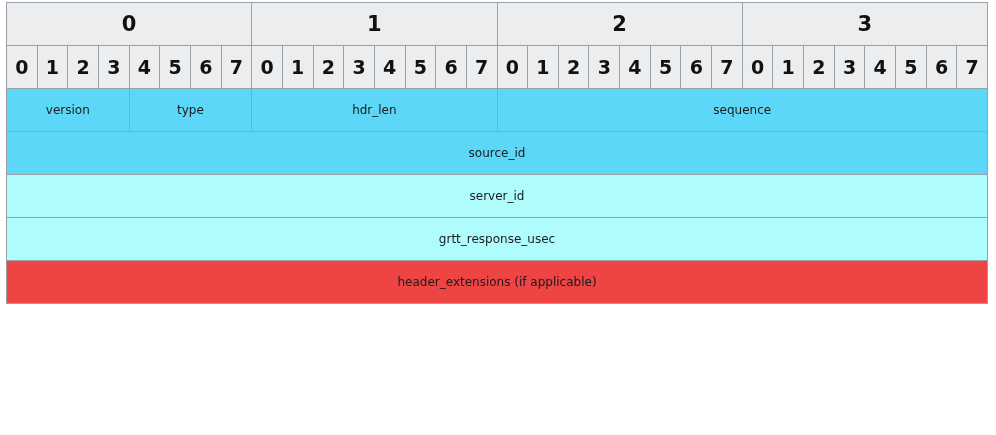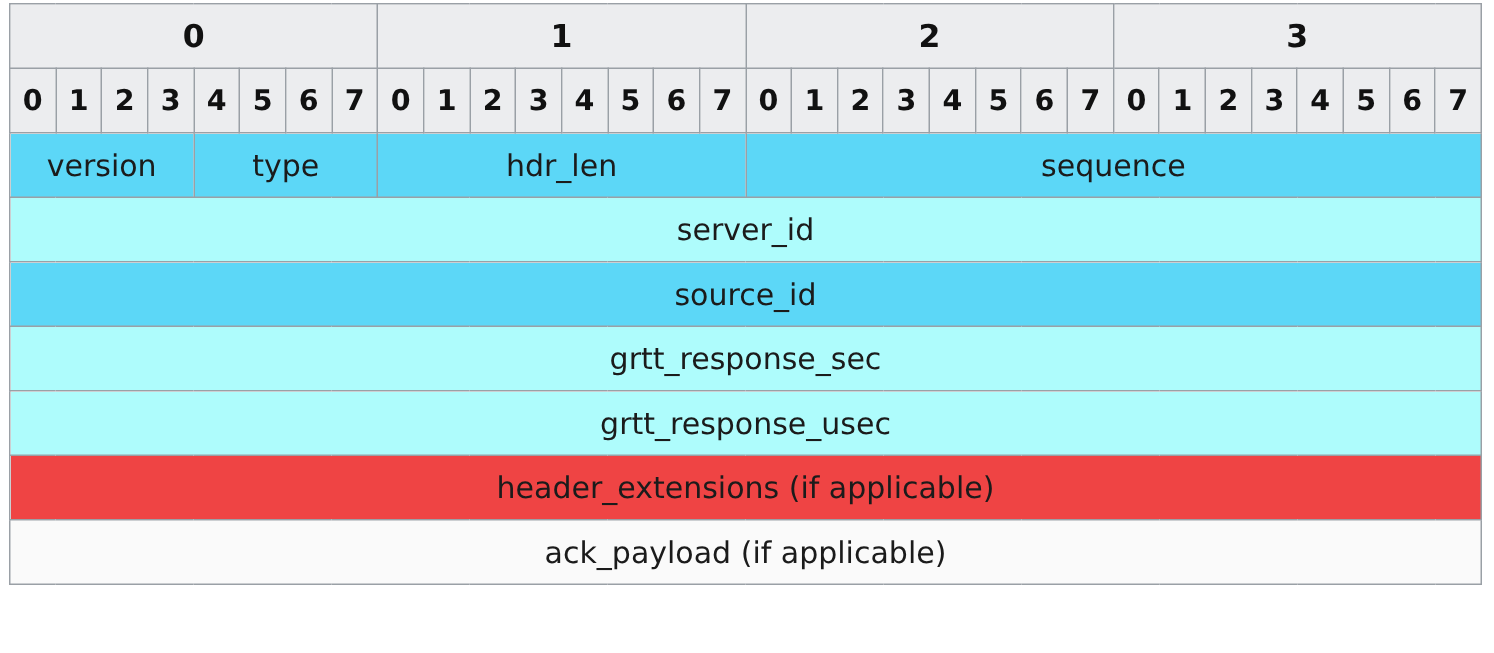--- a/index.html
+++ b/index.html
@@ -49,21 +49,21 @@
     font-size: 21px;
   }
   tr.bit-header td {
     height: 42px;
     font-size: 19px;
   }
 
   
   tr.field-row td {
     height: 42px;
-    font-size: 20px;
+    font-size: 12px;
     color: #1b1b1b;
     font-weight: normal;
   }
 
   
   .fill-cyan-dark  { background: #5cd7f7; }
   .fill-cyan-light { background: #aefcfc; }
   .fill-pink       { background: #ef4444; }
   .fill-white      { background: #fafafa; }
 </style>
@@ -147,32 +147,26 @@
           <td>6</td>
           <td>7</td>
         </tr>
     <tr class="field-row">
           <td colspan="4" class="fill-cyan-dark">version</td>
           <td colspan="4" class="fill-cyan-dark">type</td>
           <td colspan="8" class="fill-cyan-dark">hdr_len</td>
           <td colspan="16" class="fill-cyan-dark">sequence</td>
         </tr>
         <tr class="field-row">
-          <td colspan="32" class="fill-cyan-light">server_id</td>
-        </tr>
-        <tr class="field-row">
           <td colspan="32" class="fill-cyan-dark">source_id</td>
         </tr>
         <tr class="field-row">
-          <td colspan="32" class="fill-cyan-light">grtt_response_sec</td>
+          <td colspan="32" class="fill-cyan-light">server_id</td>
         </tr>
         <tr class="field-row">
           <td colspan="32" class="fill-cyan-light">grtt_response_usec</td>
         </tr>
         <tr class="field-row">
           <td colspan="32" class="fill-pink">header_extensions (if applicable)</td>
         </tr>
-        <tr class="field-row">
-          <td colspan="32" class="fill-white">ack_payload (if applicable)</td>
-        </tr>
       </tbody>
   </table>
 </div>
 
 </body></html>

